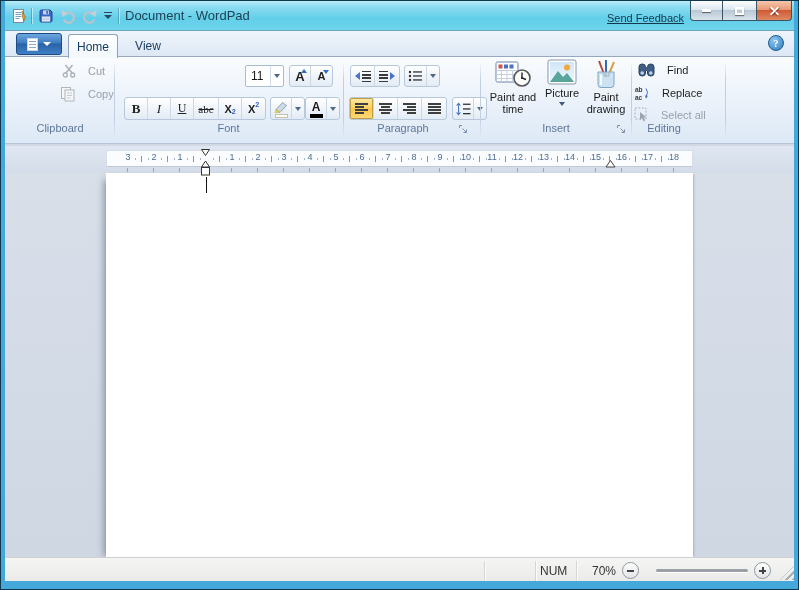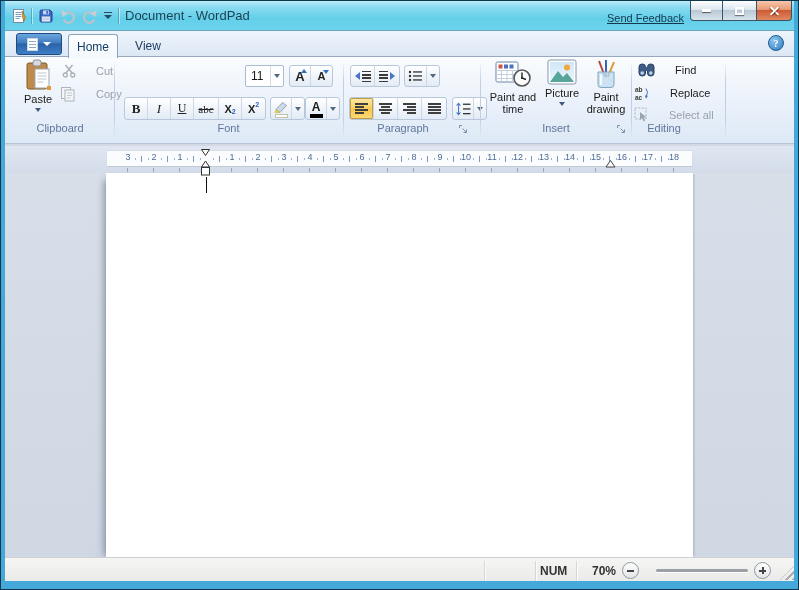--- a/index.html
+++ b/index.html
@@ -55,21 +55,21 @@
   #ribbon{position:absolute;left:1px;top:56px;width:797px;height:87px;
     background:linear-gradient(180deg,#fafcfe,#eaf1fa 55%,#dde9f6);border-bottom:1px solid #b6c4d6;}
   .gdiv{position:absolute;top:4px;height:78px;width:1px;
     background:linear-gradient(180deg,rgba(197,212,232,0),#c0d0e4 25%,#c0d0e4 75%,rgba(197,212,232,0));}
   .grp-label{position:absolute;top:65px;height:13px;font-size:11px;color:#60779a;text-align:center;}
   .launcher{position:absolute;top:67px;width:10px;height:10px;cursor:pointer;}
   .big-btn{position:absolute;display:flex;flex-direction:column;align-items:center;
     font-size:11px;line-height:12px;color:#1a1a1a;text-align:center;cursor:pointer;border-radius:3px;}
   .big-btn .lbl{margin-top:2px;}
   .caret-sm{width:0;height:0;border-left:3.5px solid transparent;border-right:3.5px solid transparent;border-top:4px solid #3f5a7d;margin-top:3px;}
-  .row-btn{position:absolute;display:flex;align-items:center;gap:20px;font-size:11px;color:#1e1e1e;cursor:pointer;white-space:nowrap;justify-content:center;}
+  .row-btn{position:absolute;display:flex;align-items:center;gap:12px;font-size:11px;color:#1e1e1e;cursor:pointer;white-space:nowrap;justify-content:center;}
   .row-btn.disabled{color:#98a1ab;cursor:default;}
   .combo{position:absolute;height:22px;background:#fff;border:1px solid #a9bcd4;border-radius:2px;
     display:flex;align-items:center;cursor:pointer;}
   .combo .val{flex:1;padding-left:5px;font-size:12px;color:#1a1a1a;}
   .combo .dd{width:13px;height:100%;border-left:1px solid #d3dde9;display:flex;align-items:center;justify-content:center;}
   .dd-arrow{width:0;height:0;border-left:3px solid transparent;border-right:3px solid transparent;border-top:4px solid #4f6885;}
   .btn-group{position:absolute;display:flex;align-items:stretch;height:23px;
     background:linear-gradient(180deg,#ffffff,#e2ebf5);border:1px solid #b7c8dd;border-radius:3px;}
   .grp-btn{display:flex;align-items:center;justify-content:center;border-right:1px solid #ccd8e6;cursor:pointer;position:relative;}
   .grp-btn:last-child{border-right:none;}
@@ -104,21 +104,21 @@
   #indent-marker{position:absolute;left:199px;top:3px;z-index:5;cursor:pointer;}
   #right-indent-marker{position:absolute;left:603px;top:13px;z-index:5;cursor:pointer;}
   
   #doc-area{position:absolute;left:1px;top:172px;width:797px;height:384px;
     background:linear-gradient(180deg,#d8dfe9,#cfd7e3);}
   #page{position:absolute;left:104px;top:0;width:587px;height:384px;background:#ffffff;
     box-shadow:-6px 3px 7px -4px rgba(70,82,104,.55),2px 0 2px -1px rgba(120,130,150,.45);cursor:text;}
   #caret{position:absolute;left:100px;top:4px;width:1px;height:16px;background:#111;}
   
   #statusbar{position:absolute;left:1px;top:556px;width:797px;height:27px;
-    background:linear-gradient(180deg,#f5f5f4,#e9e9e8);border-top:1px solid #d0d0d0;font-weight:bold;}
+    background:linear-gradient(180deg,#f5f5f4,#e9e9e8);border-top:1px solid #d0d0d0;}
   .sb-sep{position:absolute;top:3px;width:1px;height:20px;background:#d6d6d6;box-shadow:1px 0 0 #fbfbfb;}
   #num-indicator{position:absolute;left:538px;top:6px;font-size:12px;color:#333;}
   #zoom-percent{position:absolute;left:580px;top:6px;width:34px;text-align:right;font-size:12px;color:#333;}
   .zoom-btn{position:absolute;top:4px;width:17px;height:17px;border-radius:50%;
     border:1px solid #8e989e;background:linear-gradient(180deg,#fefefe,#e2e5e7);
     display:flex;align-items:center;justify-content:center;cursor:pointer;}
   #zoom-out{left:620px;} #zoom-in{left:752px;}
   .minus{width:7px;height:2px;background:#444;}
   .plus{position:relative;width:7px;height:7px;}
   .plus::before{content:"";position:absolute;left:0;top:2.5px;width:7px;height:2px;background:#444;}
@@ -193,31 +193,20 @@
       <span class="menu-doc"></span>
       <span class="caret-down"></span>
     </div>
     <div class="tab" id="tab-home">Home</div>
     <div class="tab" id="tab-view">View</div>
     <div id="help-button">?</div>
   </div>
 
   <div id="ribbon">
 
-    <div class="big-btn" style="left:16px;top:2px;width:40px;">
-      <svg width="27" height="32" viewBox="0 0 27 32">
-        <rect x="2" y="4" width="20" height="26" rx="2" fill="#c08a4a" stroke="#7d5a26"></rect>
-        <rect x="8" y="1" width="8" height="6" rx="2" fill="#d8dce1" stroke="#8a8f96"></rect>
-        <rect x="10" y="10" width="14" height="19" fill="#fff" stroke="#9aa5b2"></rect>
-        <path d="M12.5 14 h9 M12.5 17 h9 M12.5 20 h9 M12.5 23 h6" stroke="#bcc7d2" fill="none"></path>
-        <rect x="22" y="27" width="4" height="4" fill="#e39a35"></rect>
-      </svg>
-      <span class="lbl">Paste</span>
-      <span class="caret-sm"></span>
-    </div>
     <div class="row-btn disabled" style="left:60px;top:7px;">
       <svg width="14" height="14" viewBox="0 0 14 14">
         <path d="M3.5 9.5 L10.5 1 M10.5 9.5 L3.5 1" stroke="#a8b0b8" stroke-width="1.4" fill="none"></path>
         <circle cx="3.3" cy="11" r="2" fill="none" stroke="#a8b0b8" stroke-width="1.3"></circle>
         <circle cx="10.7" cy="11" r="2" fill="none" stroke="#a8b0b8" stroke-width="1.3"></circle>
       </svg>
       <span>Cut</span>
     </div>
     <div class="row-btn disabled" style="left:58px;top:29px;">
       <svg width="16" height="16" viewBox="0 0 16 16">

